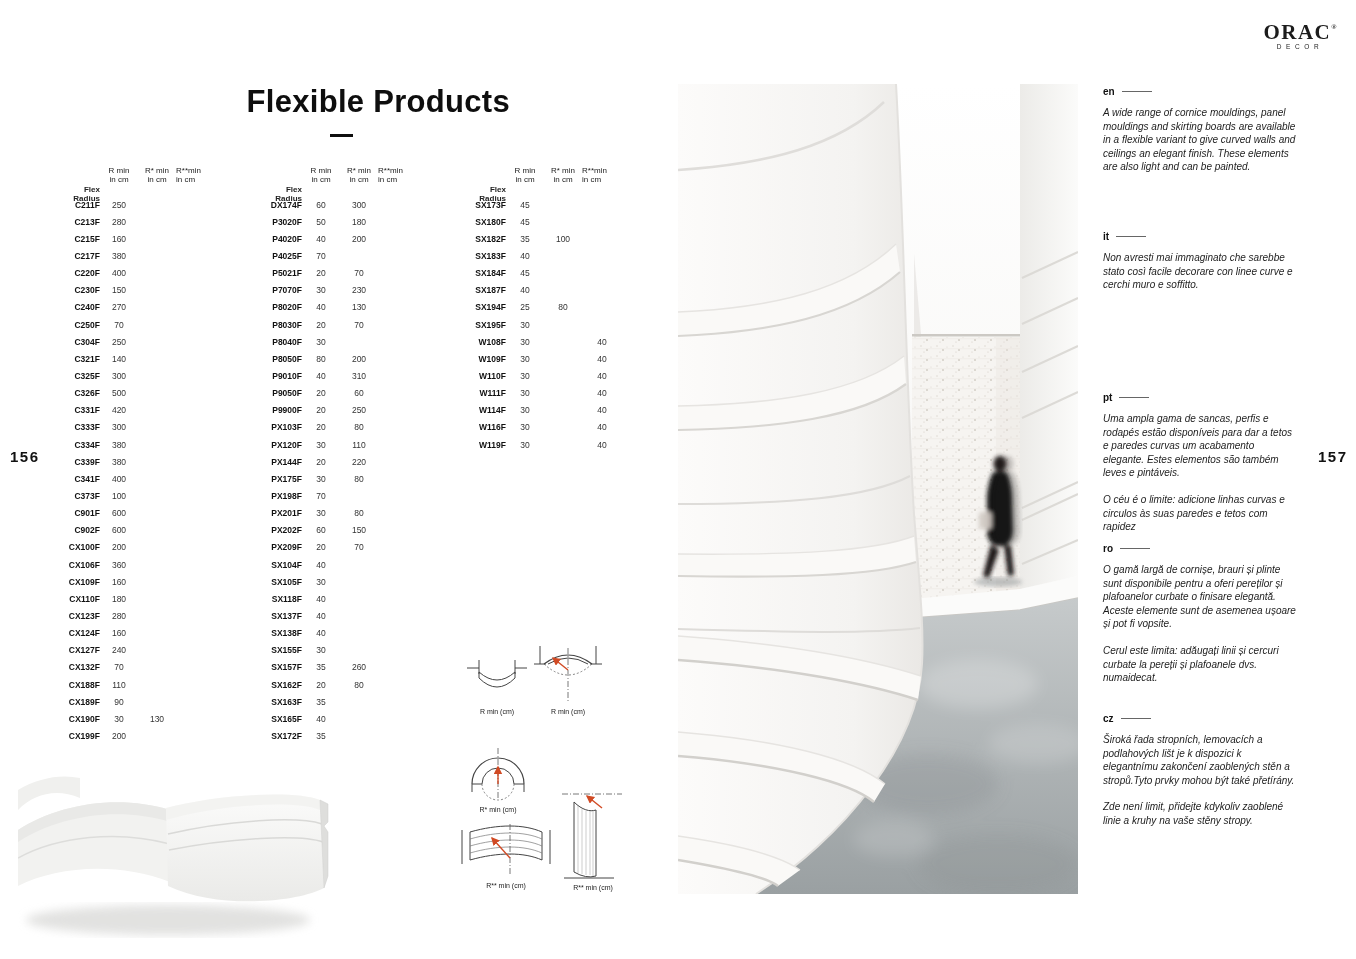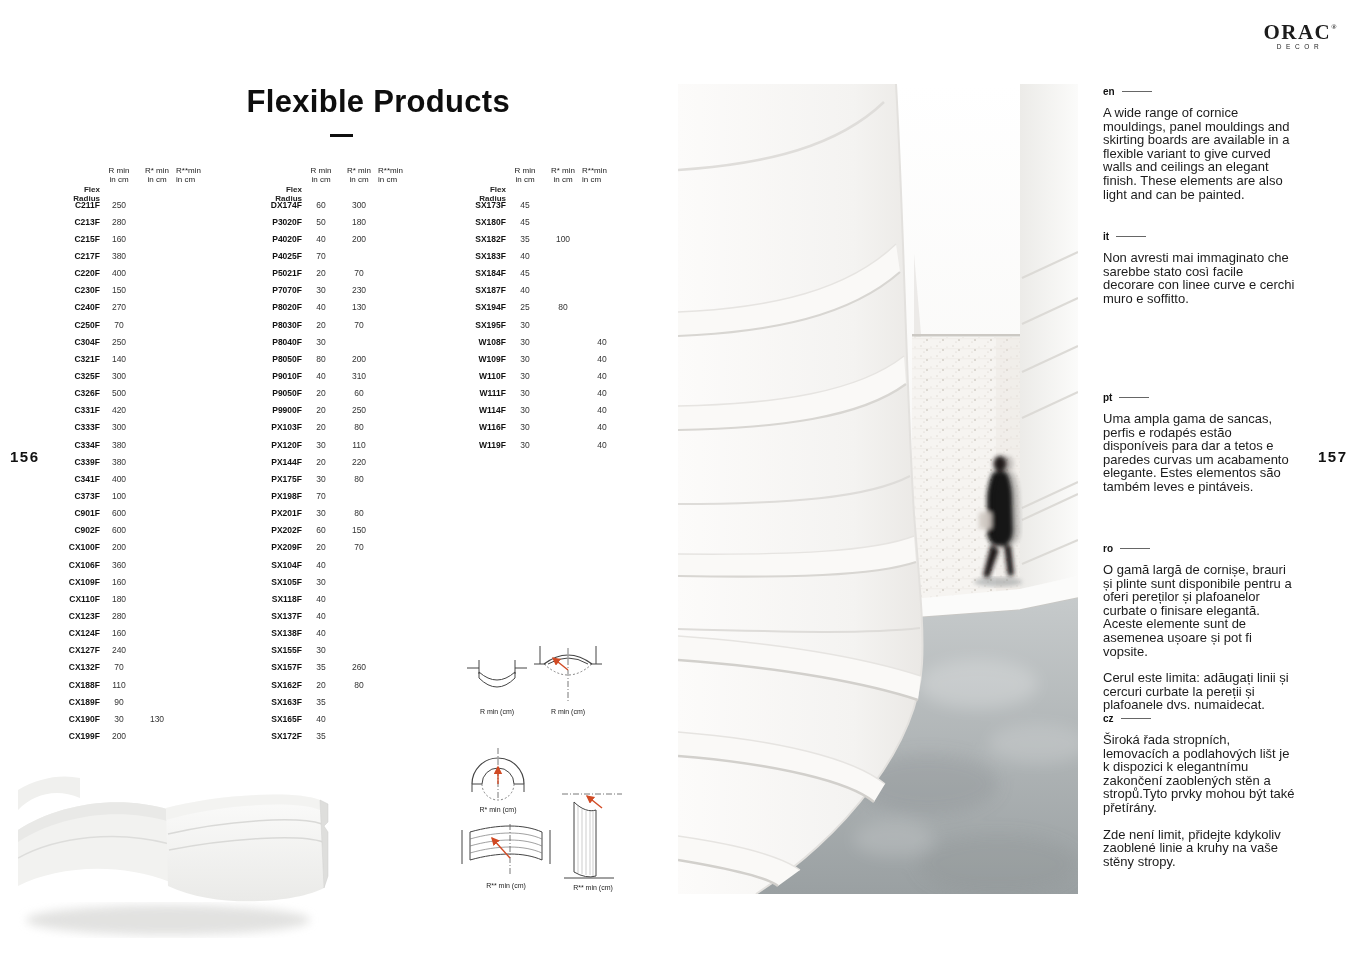--- a/index.html
+++ b/index.html
@@ -40,21 +40,21 @@
   
   .logo{left:1256px;top:16px;width:88px;text-align:center;color:#1c1c1c;}
   .logo-main{font-family:"Liberation Serif", serif;font-size:21px;font-weight:700;letter-spacing:1.5px;line-height:22px;}
   .logo-reg{font-size:7px;vertical-align:10px;letter-spacing:0;}
   .logo-sub{font-size:6.5px;letter-spacing:4.6px;margin-top:0px;color:#222;}
 
   
   .lang{left:1103px;width:194px;}
   .lang-label{display:flex;align-items:center;font-size:10px;font-weight:700;margin-bottom:9px;color:#111;}
   .lang-rule{display:inline-block;width:30px;height:1px;background:#666;margin-left:7px;}
-  .lang p{margin:0 0 13px 0;font-size:13px;line-height:13.6px;color:#1c1c1c;}
+  .lang p{margin:0 0 13px 0;font-size:10px;line-height:13.6px;color:#1c1c1c;font-style:italic;}
 
   
   .diag{position:absolute;text-align:center;}
   .dlabel{font-size:7px;color:#222;margin-top:2px;}
   .diag svg{display:block;margin:0 auto;}
 
   
   .photo{left:678px;top:84px;width:400px;height:810px;}
   .product{left:18px;top:768px;width:312px;height:188px;}
 </style>
@@ -793,20 +793,21 @@
     </div>
   <p>Non avresti mai immaginato che sarebbe stato così facile decorare con linee curve e cerchi muro e soffitto.</p>
 </div>
 
 <div class="abs lang" style="top:392px;">
   <div class="lang-label">
       <span>pt</span>
       <span class="lang-rule"></span>
     </div>
   <p>Uma ampla gama de sancas, perfis e rodapés estão disponíveis para dar a tetos e paredes curvas um acabamento elegante. Estes elementos são também leves e pintáveis.</p>
+  <p>O céu é o limite: adicione linhas curvas e circulos às suas paredes e tetos com rapidez</p>
 </div>
 
 <div class="abs lang" style="top:543px;">
   <div class="lang-label">
       <span>ro</span>
       <span class="lang-rule"></span>
     </div>
   <p>O gamă largă de cornișe, brauri și plinte sunt disponibile pentru a oferi pereților și plafoanelor curbate o finisare elegantă. Aceste elemente sunt de asemenea ușoare și pot fi vopsite.</p>
   <p>Cerul este limita: adăugați linii și cercuri curbate la pereții și plafoanele dvs. numaidecat.</p>
 </div>

